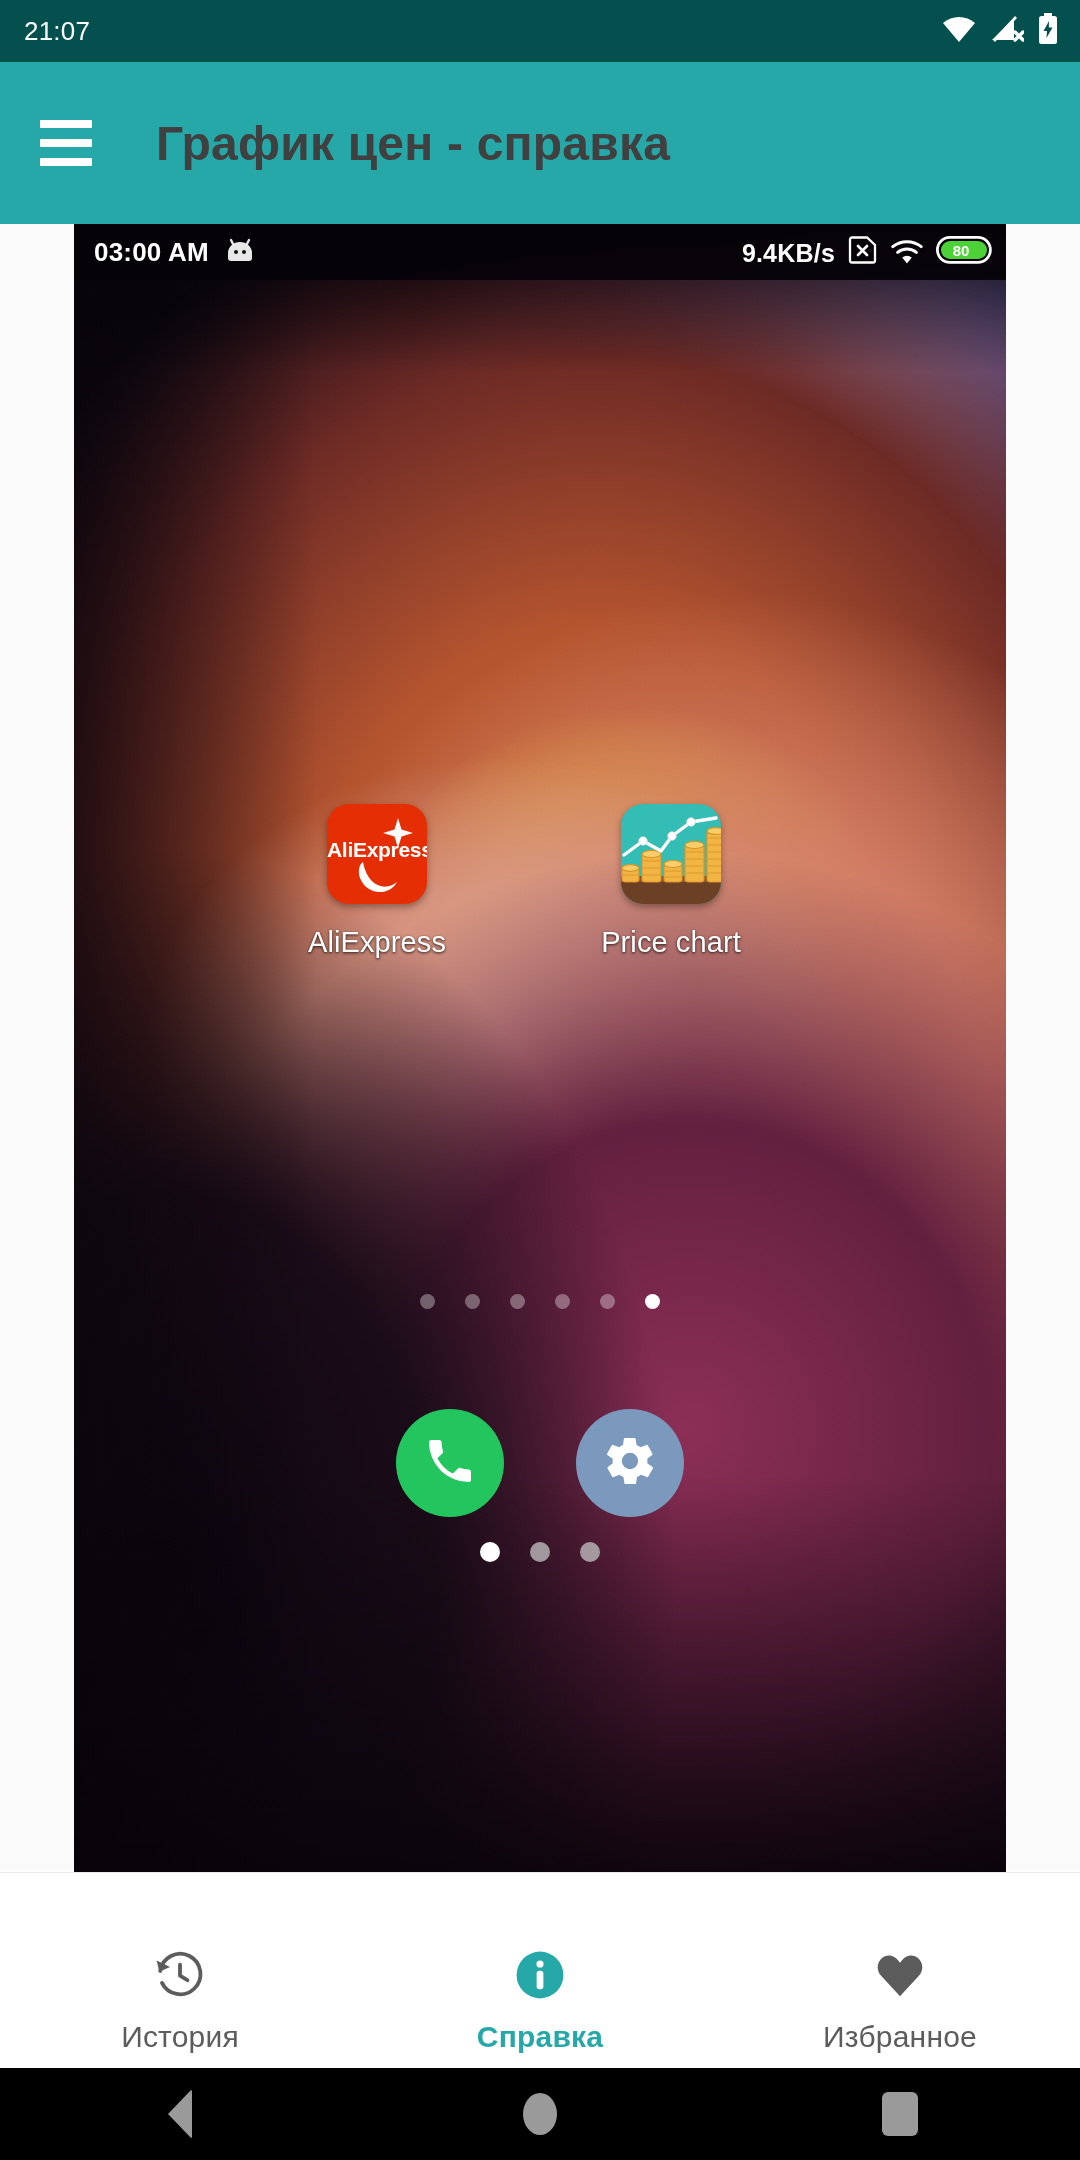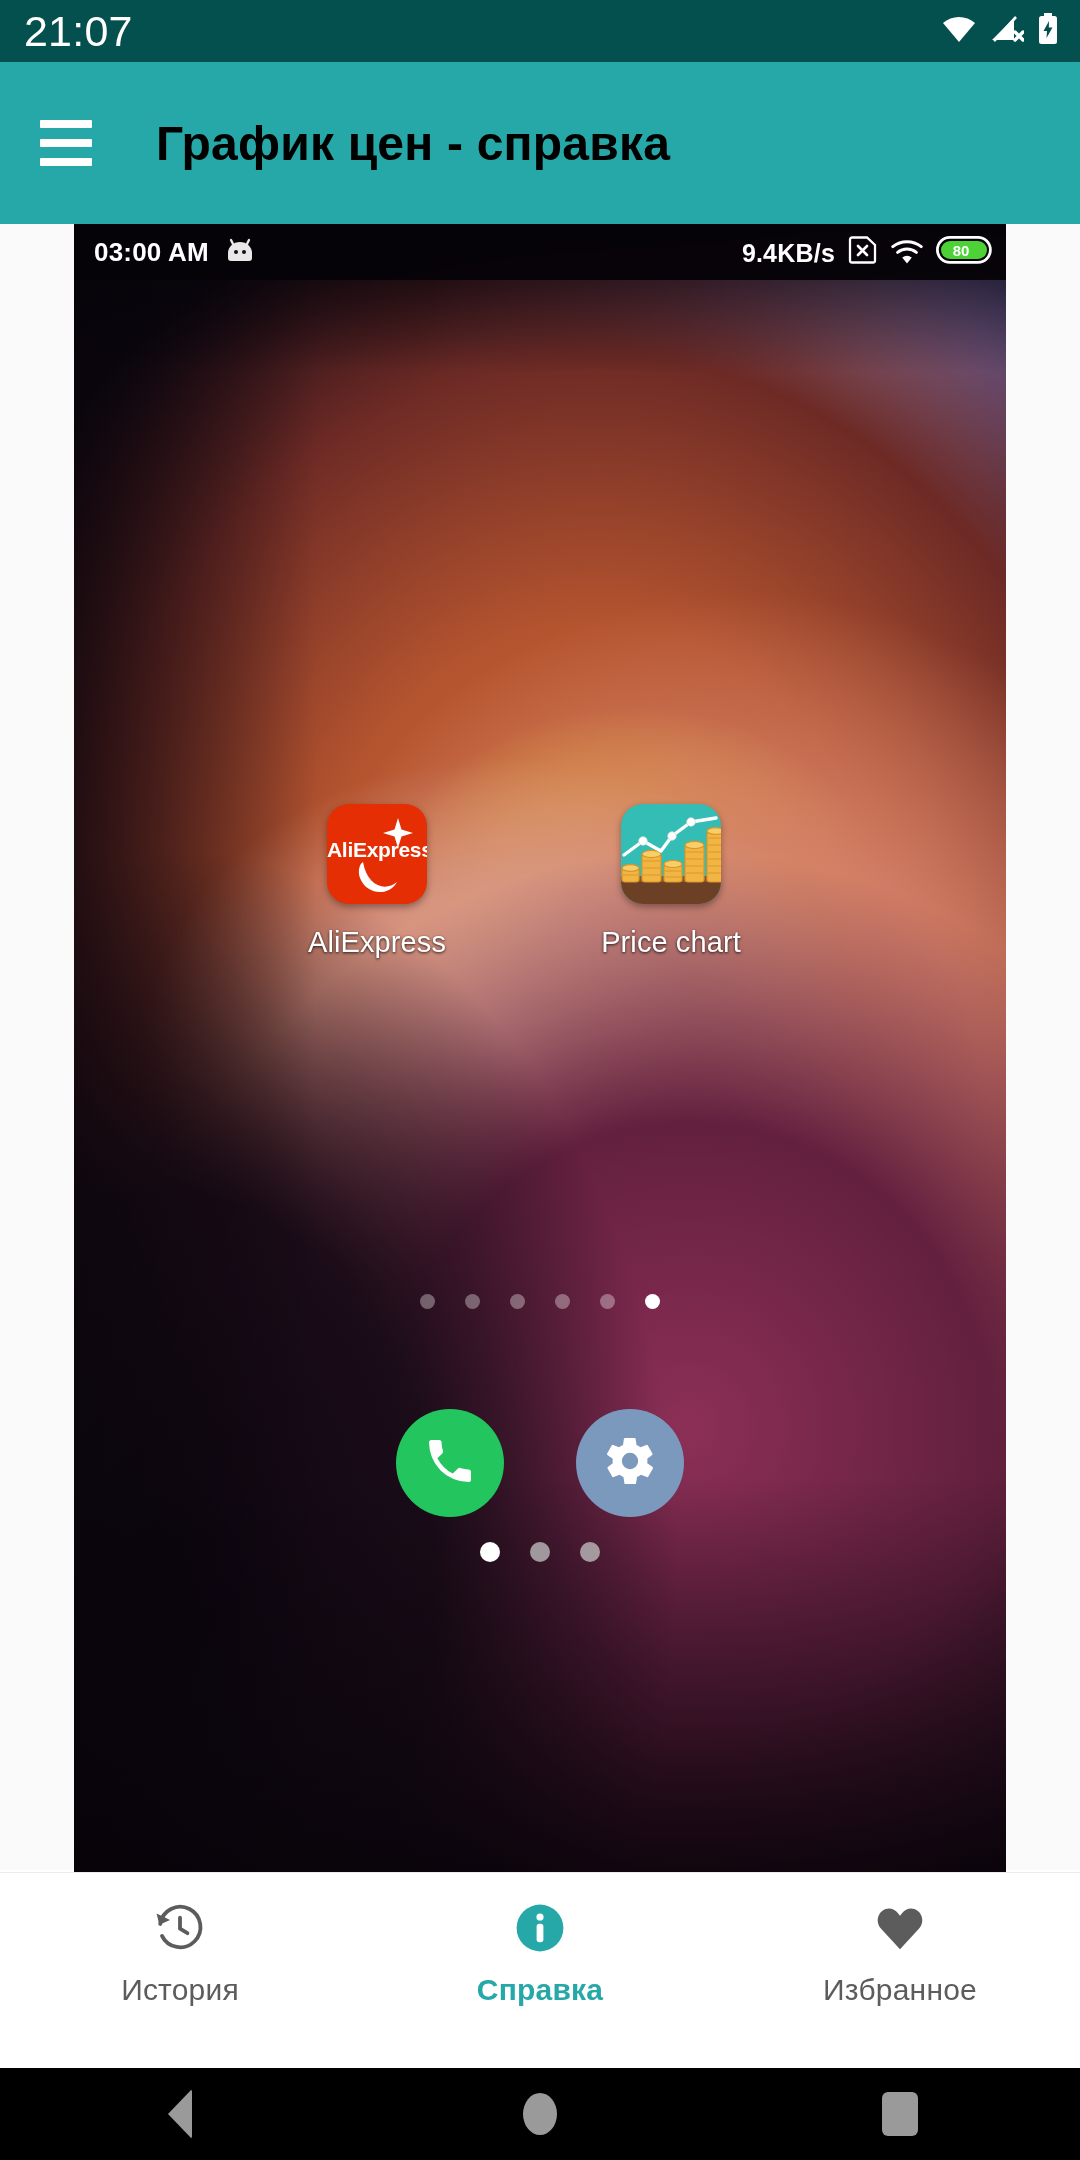--- a/index.html
+++ b/index.html
@@ -11,34 +11,34 @@
   }
   #app { position:relative; width:1080px; height:2160px; background:#fff; }
 
   
   .sysbar {
     position:absolute; left:0; top:0; width:1080px; height:62px;
     background:#04504F; color:#fff;
     display:flex; align-items:center; justify-content:space-between;
     padding:0 22px 0 24px;
   }
-  .sysbar .clock { font-size:43px; font-weight:400; letter-spacing:.2px; line-height:1; }
+  .sysbar .clock { font-size:26px; font-weight:400; letter-spacing:.2px; line-height:1; }
   .sysbar .icons { display:flex; align-items:center; gap:14px; }
 
   
   .appbar {
     position:absolute; left:0; top:62px; width:1080px; height:162px;
     background:#27A8A8;
     display:flex; align-items:center;
   }
   .hamburger { width:70px; height:60px; margin-left:38px; display:flex; flex-direction:column;
                justify-content:center; gap:11px; cursor:pointer; }
   .hamburger span { display:block; width:52px; height:8px; background:#fff; border-radius:1px; margin-left:2px; }
   .appbar-title {
-    margin-left:48px; color:#000000; font-size:48px; font-weight:700;
+    margin-left:48px; color:#404040; font-size:48px; font-weight:700;
     letter-spacing:.2px; white-space:nowrap;
   }
 
   
   .content { position:absolute; left:0; top:224px; width:1080px; height:1646px; background:#fafafa; }
 
   
   .shot {
     position:absolute; left:74px; top:224px; width:932px; height:1648px;
     overflow:hidden; background:#120810;
@@ -142,21 +142,21 @@
   .dock-pager i { width:20px; height:20px; border-radius:50%; background:rgba(190,190,190,.78); display:block; }
   .dock-pager i.on { background:#fff; }
 
   
   .botnav {
     position:absolute; left:0; top:1872px; width:1080px; height:196px;
     background:#fff; display:flex; align-items:flex-start;
     border-top:1px solid #ececec;
   }
   .nav-item { flex:1; display:flex; flex-direction:column; align-items:center;
-              padding-top:26px; cursor:pointer; }
+              padding-top:26px; cursor:pointer;margin-top:47px; }
   .nav-icon { height:58px; display:flex; align-items:center; justify-content:center; }
   .nav-label { margin-top:16px; font-size:30px; color:#5C5C5C; letter-spacing:.2px; }
   .nav-item.active .nav-label { color:#27A8A8; font-weight:700; }
 
   
   .navbar { position:absolute; left:0; top:2068px; width:1080px; height:92px; background:#000;
             display:flex; align-items:center; justify-content:space-around; }
   .nb { width:160px; height:92px; display:flex; align-items:center; justify-content:center; cursor:pointer; }
   .nb-back { width:0; height:0; border-top:25px solid transparent; border-bottom:25px solid transparent;
              border-right:24px solid #9a9a9a; border-radius:3px; }

